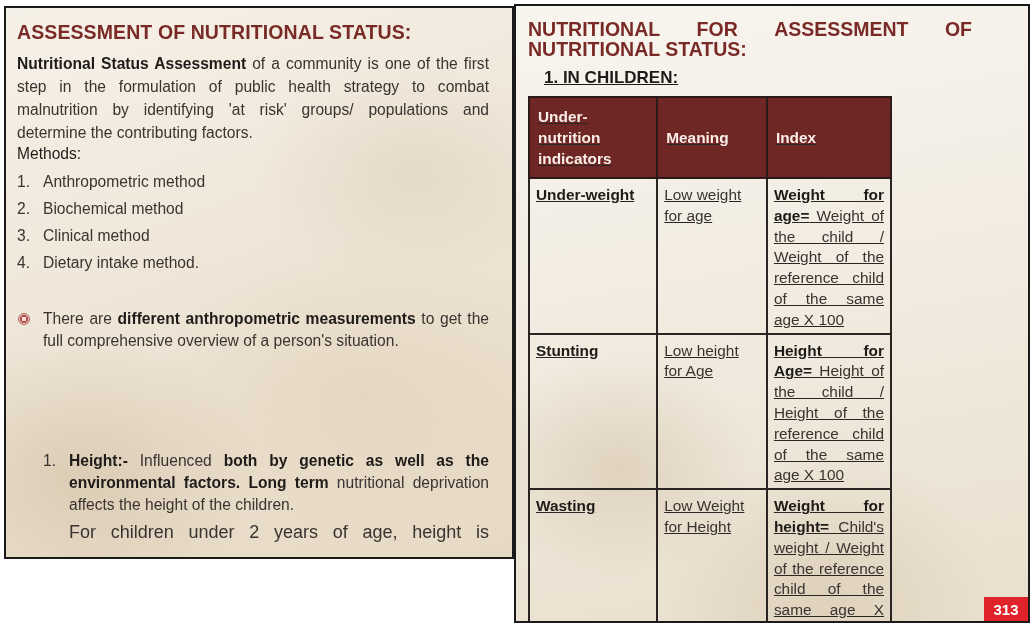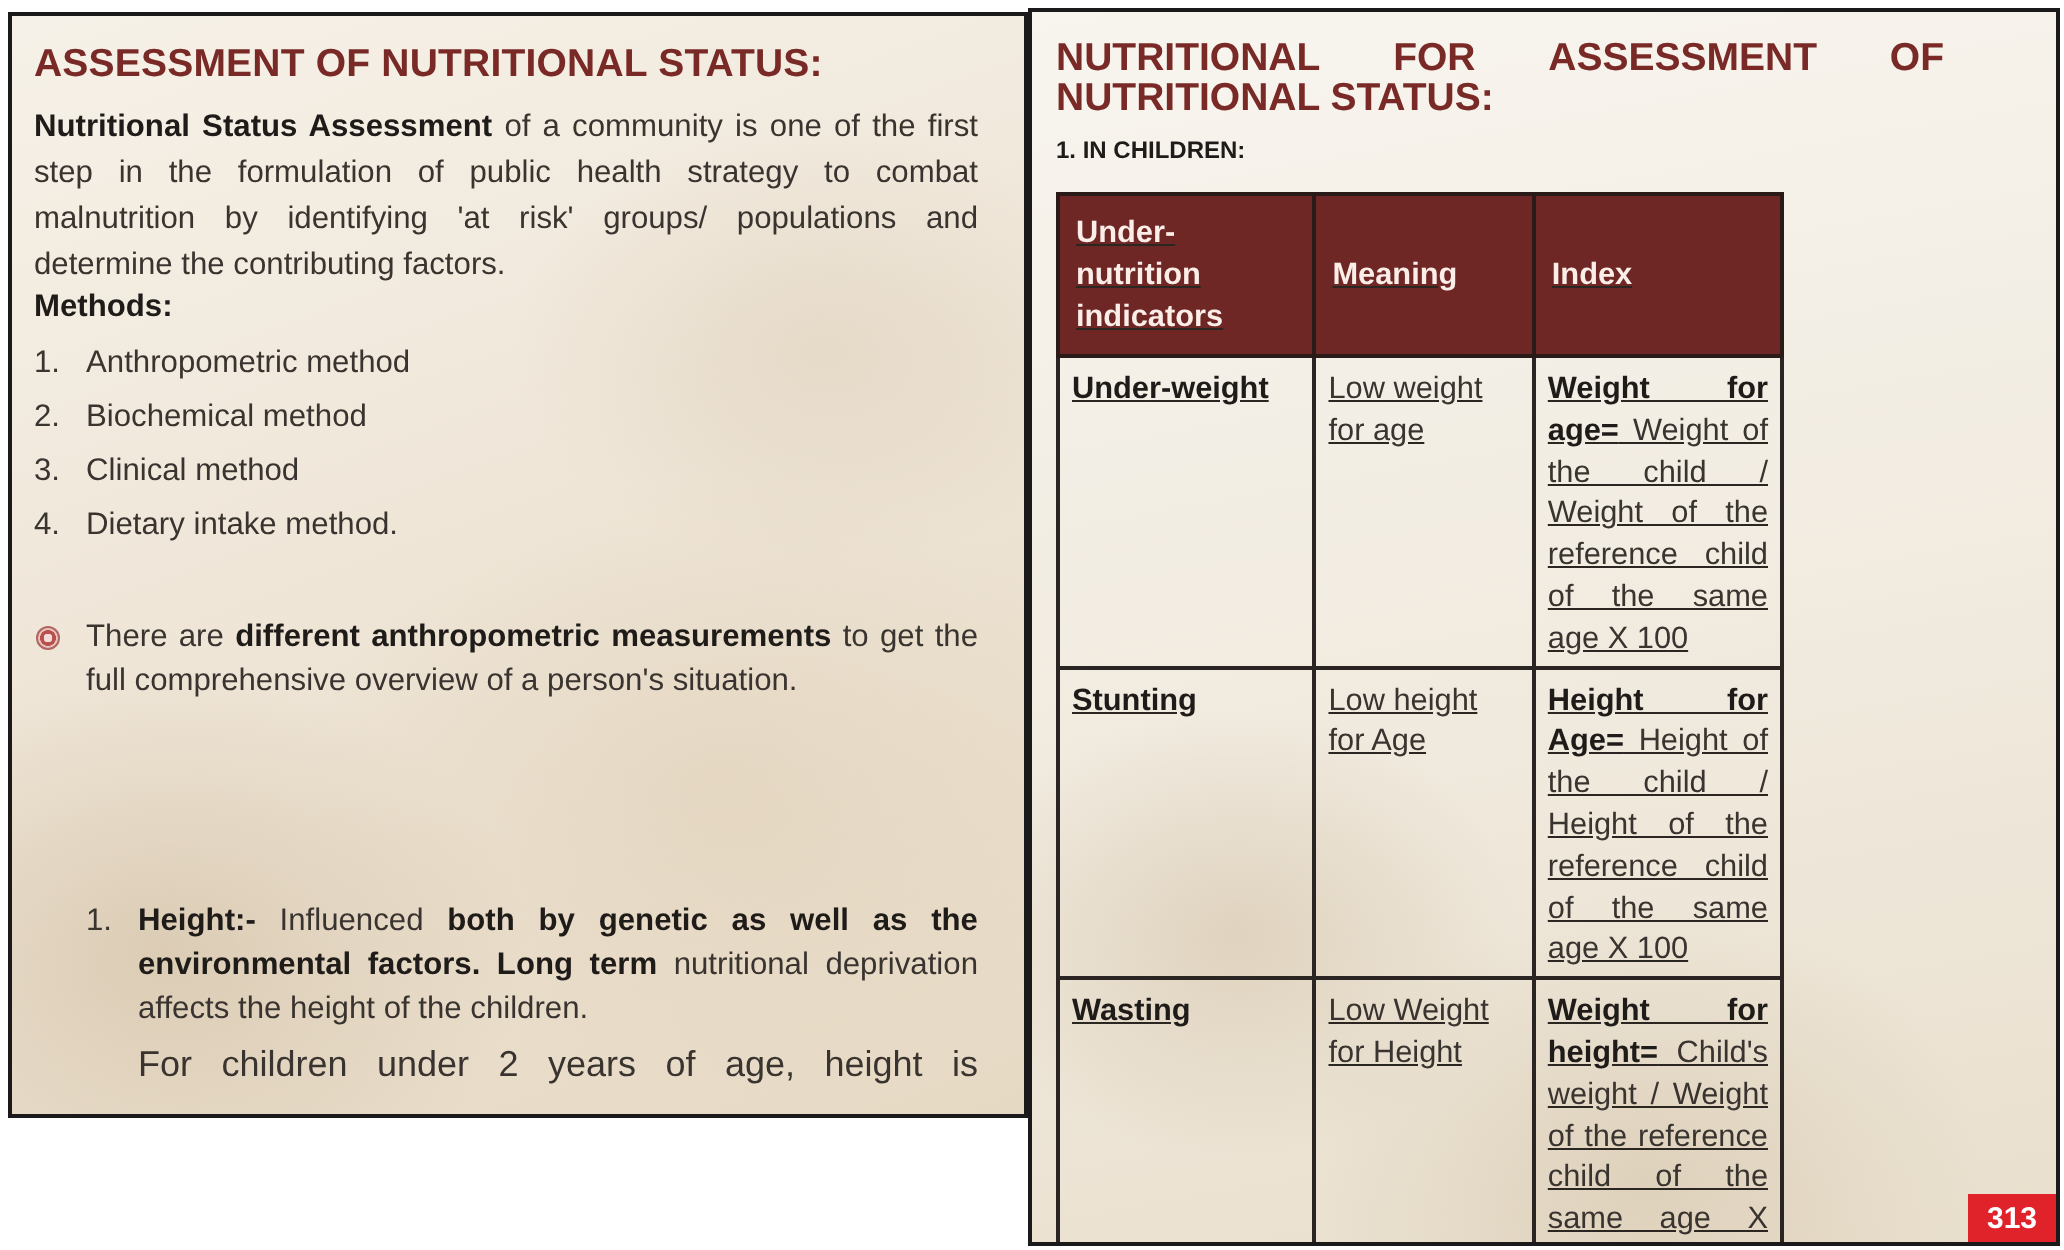--- a/index.html
+++ b/index.html
@@ -29,21 +29,21 @@
     position: absolute; left: 11px; top: 13px;
     font-size: 19.5px; font-weight: bold; color: #7a2a26; letter-spacing: 0.1px;
   }
   .l-intro {
     position: absolute; left: 11px; top: 44px; width: 472px;
     font-size: 15.6px; line-height: 23px; text-align: justify; color: #3a3430;
   }
   .l-intro b { color: #1e1b19; }
   .l-methods-head {
     position: absolute; left: 11px; top: 137px;
-    font-size: 15.6px; font-weight: bold; color: #1e1b19;
+    font-size: 15.6px; font-weight: normal; color: #1e1b19;
   }
   .l-methods {
     position: absolute; left: 11px; top: 163px; list-style: none;
     font-size: 15.6px; color: #3a3430;
   }
   .l-methods li { height: 27px; line-height: 22px; display: flex; }
   .l-methods .num { width: 26px; }
   .l-sub-head {
     position: absolute; left: 11px; top: 273px;
     font-size: 15.6px; font-weight: bold; color: #1e1b19;
@@ -70,22 +70,22 @@
     text-align: justify; text-align-last: justify; word-spacing: 2px;
   }
 
   
   .r-title {
     position: absolute; left: 12px; top: 13px; width: 444px;
     font-size: 19.5px; font-weight: bold; color: #7a2a26; line-height: 20px;
   }
   .r-title .line1 { display: flex; justify-content: space-between; }
   .r-sub {
-    position: absolute; left: 12px; top: 62px;
-    font-size: 12px; font-weight: bold; color: #1e1b19;
+    position: absolute; left: 28px; top: 62px;
+    font-size: 17px; font-weight: bold; color: #1e1b19; text-decoration: underline;
   }
   table.ind {
     position: absolute; left: 12px; top: 90px; width: 364px;
     border-collapse: collapse; font-size: 15.4px; text-decoration: underline;
   }
   table.ind th {
     background: #6e2724; color: #fbeee9; text-align: left; font-weight: bold;
     padding: 8px 8px; border: 2px solid #2a1a18; height: 59px; line-height: 21px;
     font-size: 15.4px; vertical-align: middle;
   }

